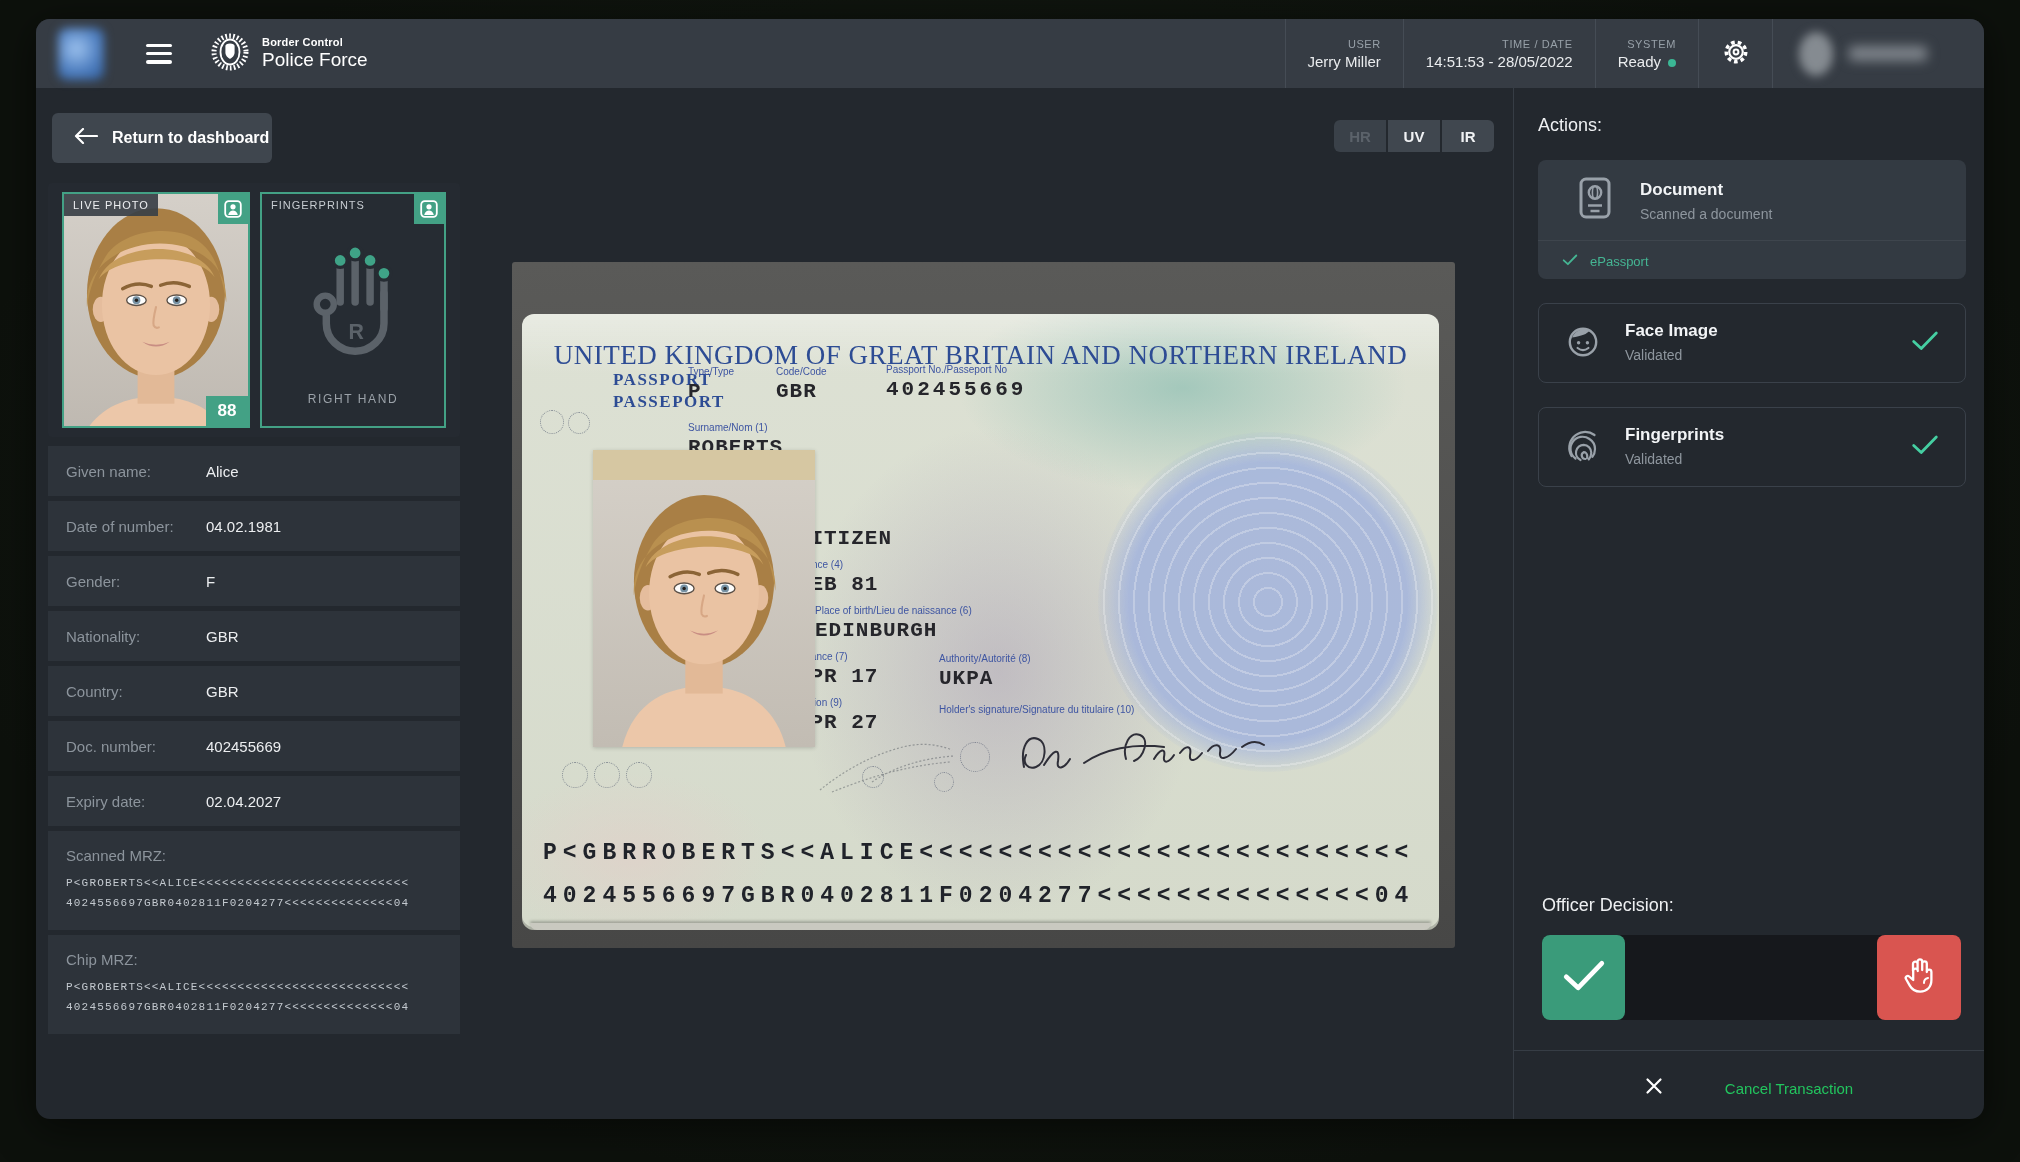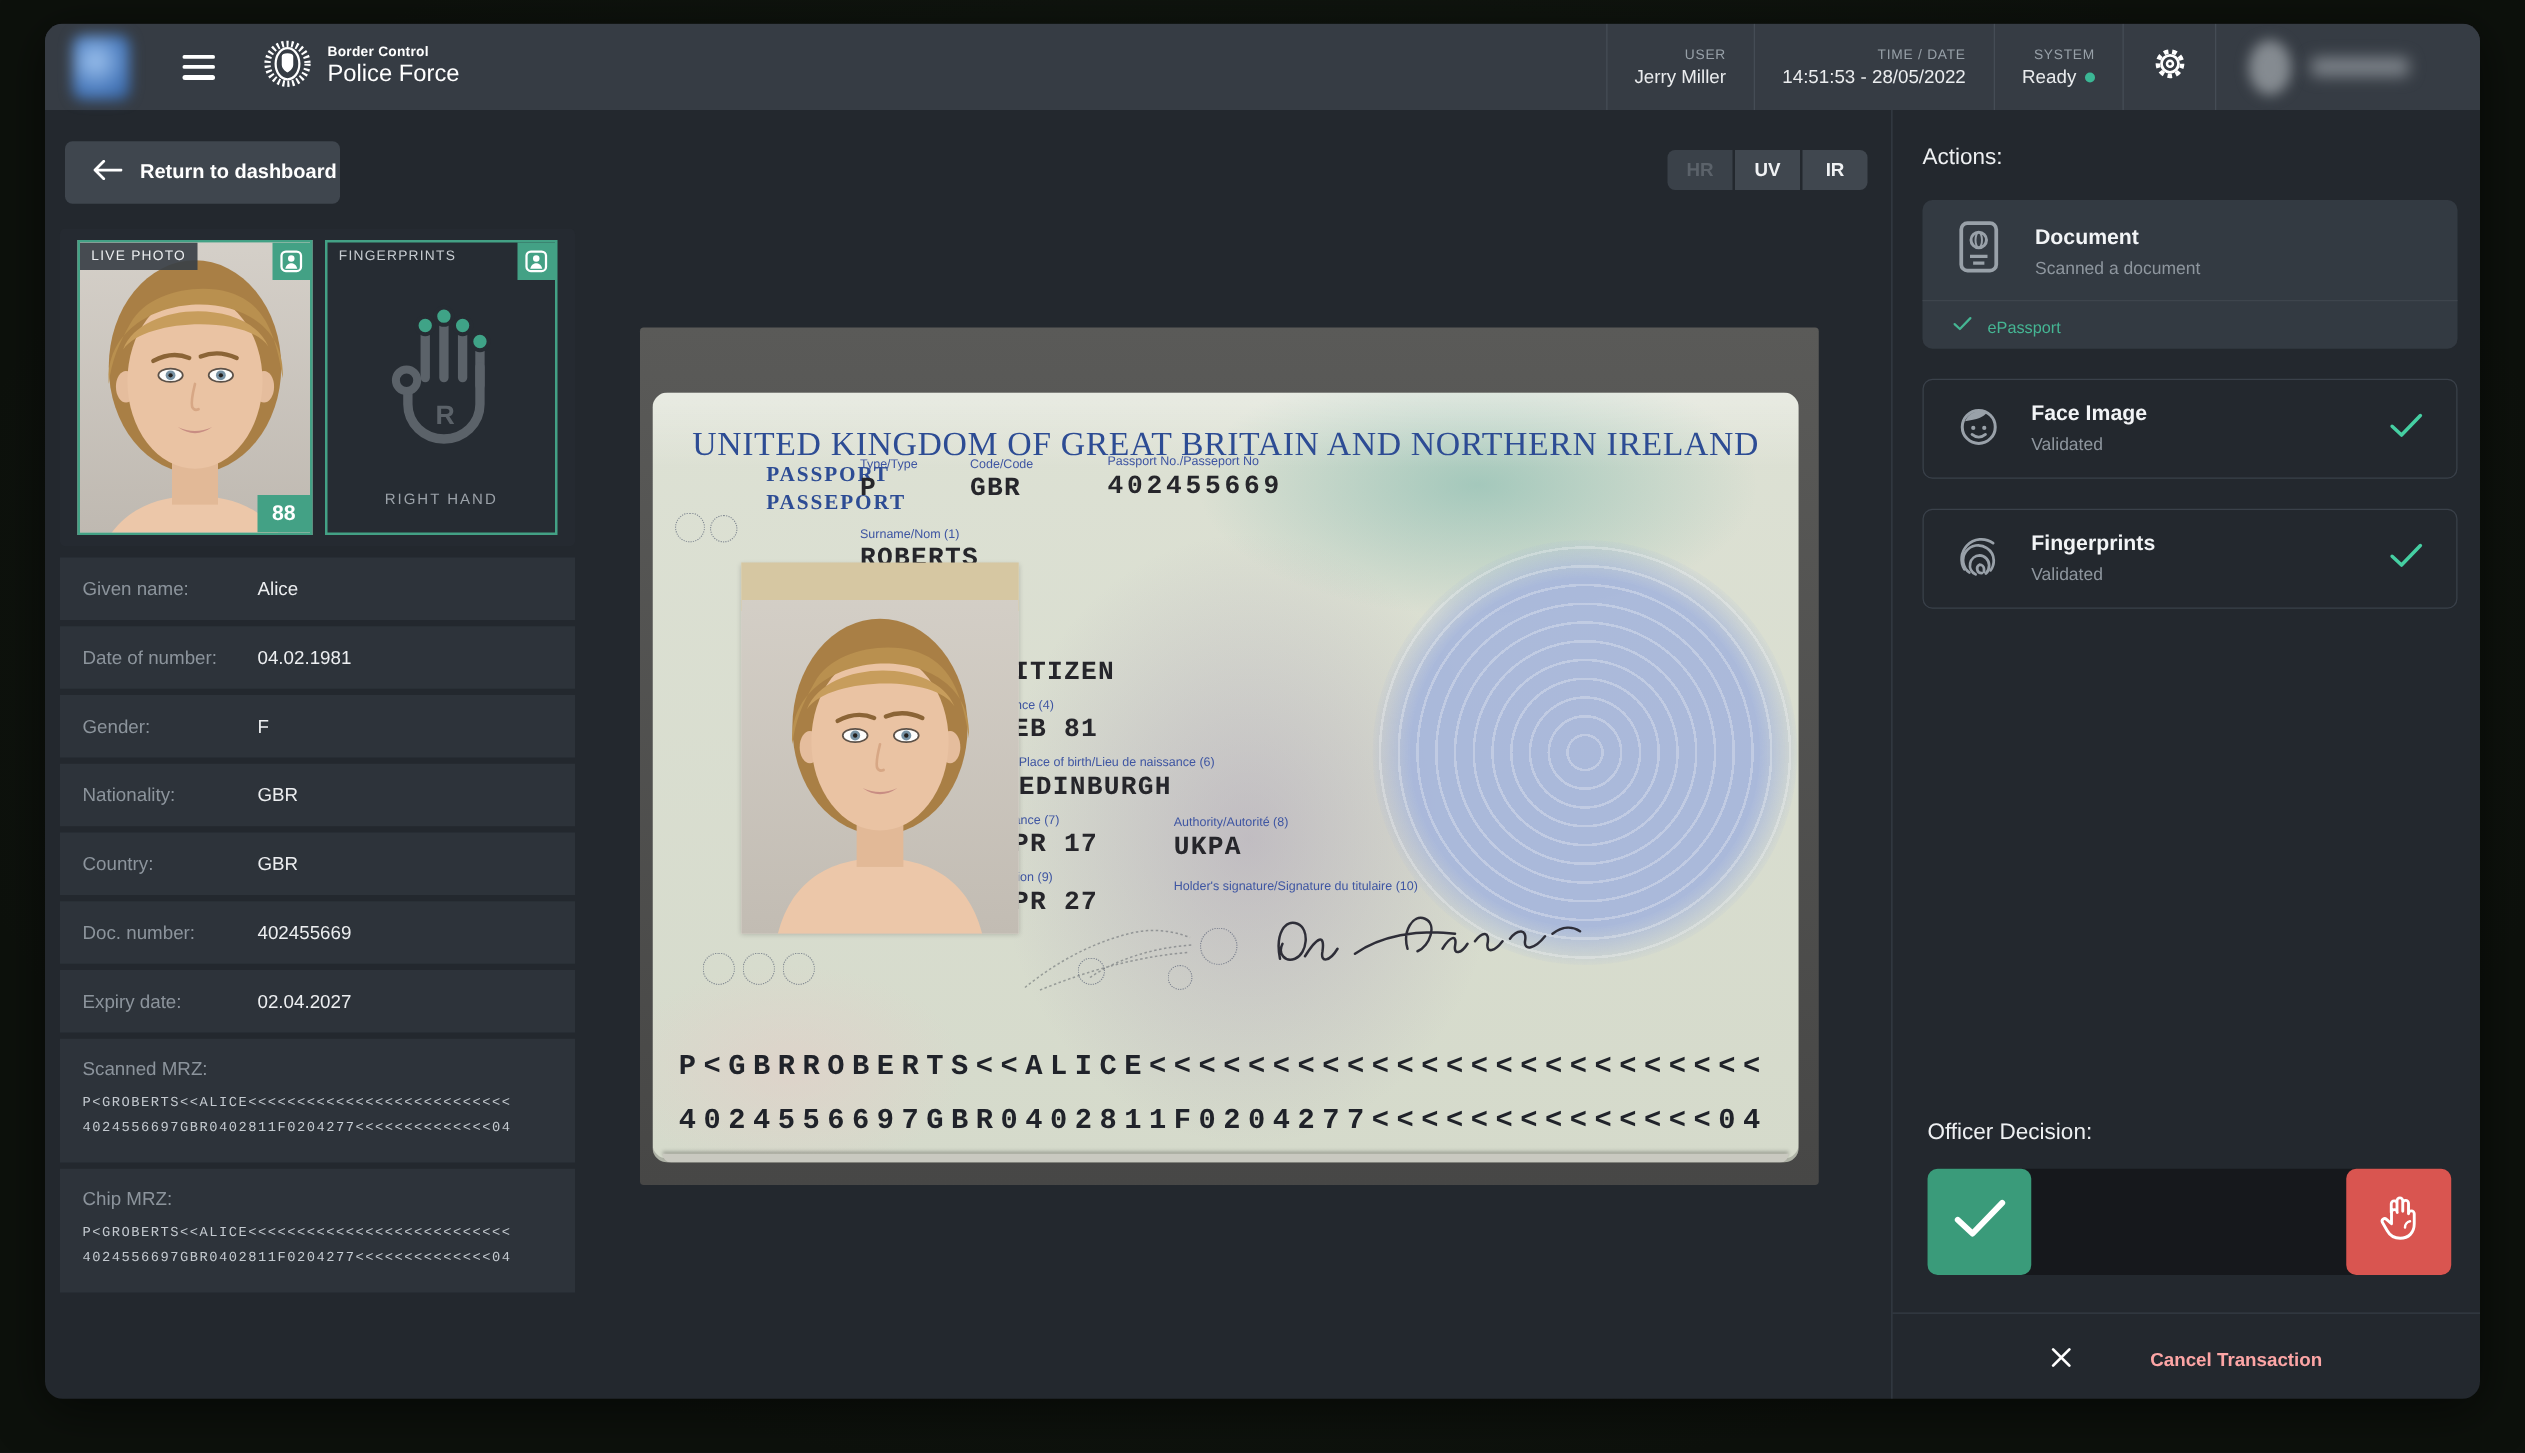--- a/index.html
+++ b/index.html
@@ -92,21 +92,21 @@
   .mrz-zone { position:absolute; left:21px; top:518px; }
   .mrz-print { font-family:"Liberation Mono", monospace; font-size:23px; font-weight:600; color:#20232a; letter-spacing:6px; line-height:43px; white-space:nowrap; }
   .swirl { position:absolute; border:1.6px dotted rgba(62,72,98,.55); border-radius:50%; }
   .sig-sketch { position:absolute; left:290px; top:418px; opacity:.8; }
   .sig-main { position:absolute; left:492px; top:405px; }
 
   
   .actions-title { position:absolute; left:1502px; top:96px; font-size:18px; color:#eef0f2; }
   .act-card { position:absolute; left:1502px; width:428px; border-radius:8px; }
   .card-document { top:141px; height:119px; background:#333a42; }
-  .doc-top { position:absolute; left:4px; top:0; right:0; height:80px; }
+  .doc-top { position:absolute; left:16px; top:0; right:0; height:80px; }
   .doc-sep { position:absolute; left:0; right:0; top:80px; height:1px; background:#3e454d; }
   .doc-status { position:absolute; left:24px; top:92px; display:flex; align-items:center; gap:12px; }
   .doc-status .txt { color:#45b593; font-size:13px; }
   .card-outline { background:transparent; border:1px solid #3a414a; height:80px; }
   .card-face { top:284px; }
   .card-fps  { top:388px; }
   .act-icon { position:absolute; left:24px; top:50%; transform:translateY(-50%); }
   .card-document .act-icon { top:40px; }
   .act-title { position:absolute; left:86px; top:17px; color:#f2f4f6; font-size:17px; font-weight:bold; }
   .act-sub   { position:absolute; left:86px; top:43px; color:#8e969e; font-size:14px; }
@@ -115,21 +115,21 @@
   .act-check { position:absolute; right:26px; top:50%; transform:translateY(-50%); }
 
   .decision-label { position:absolute; left:1506px; top:876px; font-size:18px; color:#eef0f2; }
   .decision-bar { position:absolute; left:1506px; top:916px; width:419px; height:85px; background:#16181c; border-radius:8px; }
   .btn-approve { position:absolute; left:0; top:0; width:83px; height:85px; background:#3a9b7a; border-radius:8px;
                  display:flex; align-items:center; justify-content:center; cursor:pointer; }
   .btn-reject { position:absolute; right:0; top:0; width:84px; height:85px; background:#d95550; border-radius:8px;
                 display:flex; align-items:center; justify-content:center; cursor:pointer; }
   .panel-divider { position:absolute; left:1478px; top:1031px; width:470px; height:1px; background:#363d45; }
   .cancel-row { position:absolute; left:1478px; top:1048px; width:470px; height:42px; display:flex; align-items:center; justify-content:center; gap:14px; cursor:pointer; }
-  .cancel-row .txt { color:#fca5a5; font-size:15px; font-weight:bold;margin-left:48px; }
+  .cancel-row .txt { color:#22c55e; font-size:15px; font-weight:normal;margin-left:48px; }
 </style>
 </head>
 <body>
 
 <div class="stage">
 <div class="app">
 
   <div class="topbar">
     <div class="logo-blur"></div>
     <div class="burger">

